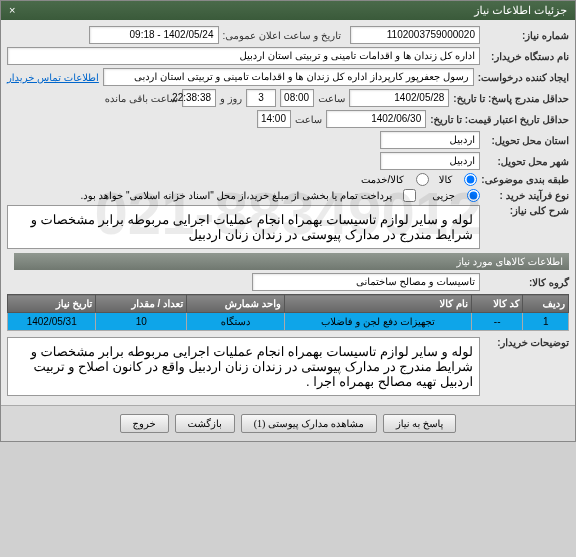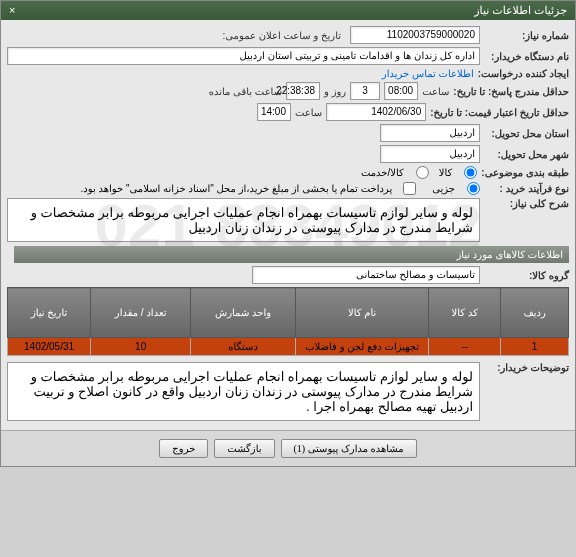--- a/index.html
+++ b/index.html
@@ -9,63 +9,66 @@
 .content { padding: 6px; position: relative; }
 .wm { position: absolute; top: 50%; left: 50%; transform: translate(-50%,-50%); font-size: 60px; color: rgba(0,0,0,0.08); font-weight: bold; pointer-events: none; z-index: 10; white-space: nowrap; direction: ltr; }
 .row { display: flex; align-items: center; margin-bottom: 3px; gap: 4px; flex-wrap: wrap; }
 .lbl { font-size: 10px; color: #333; min-width: 85px; text-align: right; font-weight: bold; }
 .lbl2 { font-size: 10px; color: #333; text-align: right; }
 .fld { background: #fff; border: 1px solid #999; padding: 2px 4px; font-size: 10px; min-height: 18px; display: inline-block; box-shadow: inset 1px 1px 2px rgba(0,0,0,0.1); }
 .fld-sm { width: 34px; }
 .fld-md { width: 100px; }
 .fld-lg { width: 130px; }
 .fld-xl { flex: 1; }
-.link { color: #0066cc; cursor: pointer; font-size: 10px; }
+.link { color: #0066cc; text-decoration: underline; cursor: pointer; font-size: 10px; }
 .radio-grp { display: inline-flex; gap: 10px; align-items: center; font-size: 10px; }
 .radio-grp label { display: inline-flex; align-items: center; gap: 12px; }
 .radio-grp input { margin: 0; }
 .chk-row { display: flex; align-items: center; gap: 11px; font-size: 10px; }
 .desc-box { background: #fff; border: 1px solid #999; padding: 6px; font-size: 13px; flex: 1; min-height: 28px; }
 .section-hdr { background: linear-gradient(#909890, #707870); color: #fff; padding: 3px 6px; font-size: 10px; font-weight: normal; margin: 4px 0 3px 7px; }
 .tbl { width: 100%; border-collapse: collapse; font-size: 10px; }
-.tbl th { background: linear-gradient(#888,#666); color: #fff; padding: 19px; border: 1px solid #555; font-weight: normal; }
-.tbl td { background: #c2410c; padding: 3px; border: 1px solid #aaa; text-align: center; margin-top: 35px; }
+.tbl th { background: linear-gradient(#888,#666); color: #fff; padding: 3px; border: 1px solid #555; font-weight: bold; text-align: right; }
+.tbl td { background: #0ea5e9; padding: 3px; border: 1px solid #aaa; text-align: center; margin-top: 35px; }
 .btnbar { display: flex; gap: 6px; justify-content: center; padding: 8px 4px; background: #d8d8d8; border-top: 1px solid #aaa; }
 .btn { background: linear-gradient(#f8f8f8,#d8d8d8); border: 1px solid #888; padding: 3px 12px; font-size: 10px; cursor: pointer; border-radius: 2px; font-family: Tahoma; }
 </style>
 </head>
 <body>
 
 <div class="window">
   <div class="titlebar">
     <span>جزئیات اطلاعات نیاز</span>
     <span style="cursor:pointer">×</span>
   </div>
 
   <div class="content">
     <div class="wm">021-88349012</div>
 
     <div class="row">
       <span class="lbl">شماره نیاز:</span>
       <span class="fld fld-lg">1102003759000020</span>
       <span class="lbl2" style="margin-right:5px">تاریخ و ساعت اعلان عمومی:</span>
+      <span class="fld fld-lg">1402/05/24 - 09:18</span>
     </div>
 
     <div class="row">
       <span class="lbl">نام دستگاه خریدار:</span>
       <span class="fld fld-xl">اداره کل زندان ها و اقدامات تامینی و تربیتی استان اردبیل</span>
     </div>
 
     <div class="row">
       <span class="lbl">ایجاد کننده درخواست:</span>
+      <span class="fld fld-xl">رسول جعفرپور  کارپرداز اداره کل زندان ها و اقدامات تامینی و تربیتی استان اردبی</span>
       <span class="link">اطلاعات تماس خریدار</span>
     </div>
 
     <div class="row">
       <span class="lbl">حداقل مندرج پاسخ: تا تاریخ:</span>
+      <span class="fld fld-md">1402/05/28</span>
       <span class="lbl2">ساعت</span>
       <span class="fld fld-sm">08:00</span>
       <span class="fld" style="width:30px;text-align:center">3</span>
       <span class="lbl2">روز و</span>
       <span class="fld fld-sm">22:38:38</span>
       <span class="lbl2">ساعت باقی مانده</span>
     </div>
 
     <div class="row">
       <span class="lbl">حداقل تاریخ اعتبار قیمت: تا تاریخ:</span>
@@ -147,17 +150,18 @@
       </tbody>
     </table>
 
     <div class="row" style="align-items:flex-start; margin-top:6px">
       <span class="lbl">توضیحات خریدار:</span>
       <div class="desc-box">لوله  و سایر لوازم تاسیسات  بهمراه انجام عملیات اجرایی مربوطه برابر مشخصات و شرایط مندرج در مدارک پیوستی در زندان زنان  اردبیل واقع در کانون اصلاح و تربیت اردبیل تهیه مصالح بهمراه اجرا .</div>
     </div>
   </div>
 
   <div class="btnbar">
+    <button class="btn">پاسخ به نیاز</button>
     <button class="btn">مشاهده مدارک پیوستی (1)</button>
     <button class="btn">بازگشت</button>
     <button class="btn">خروج</button>
   </div>
 </div>
 
 </body></html>

